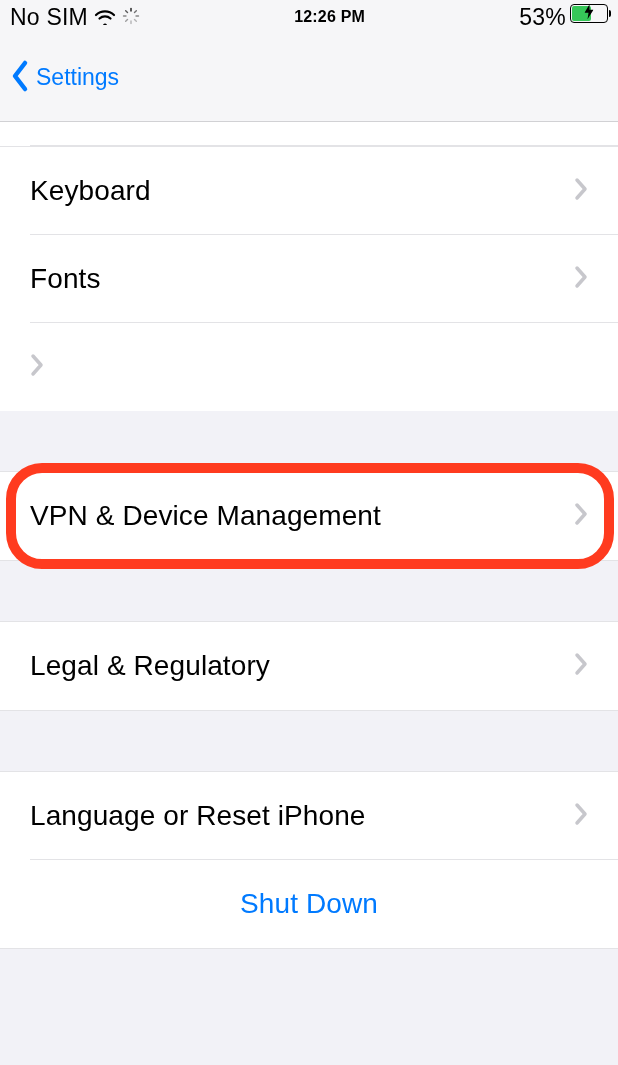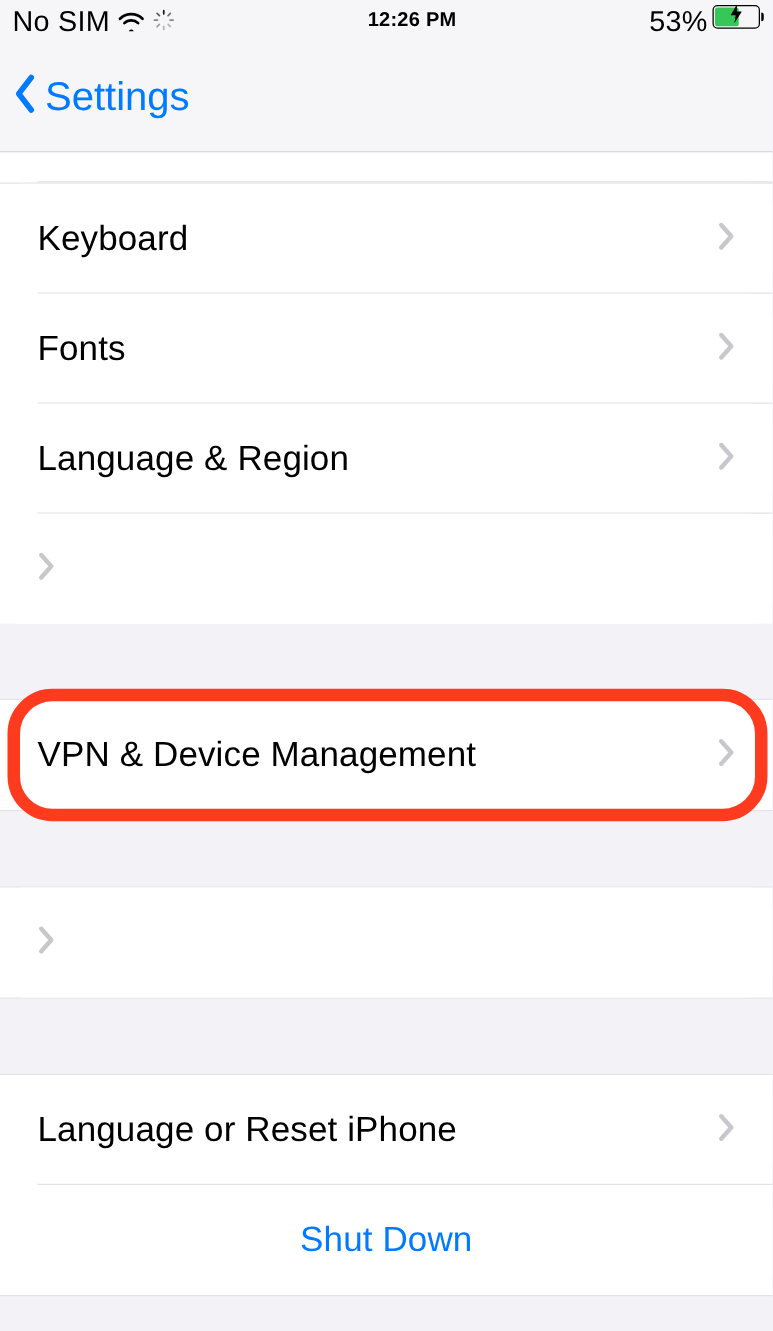--- a/index.html
+++ b/index.html
@@ -73,21 +73,21 @@
       display: flex;
       align-items: center;
       position: relative;
       background: #f6f6f8;
       border-bottom: 1px solid #d1d1d4;
     }
     .nav-back {
       display: flex;
       align-items: center;
       color: #007aff;
-      font-size: 32px;
+      font-size: 23px;
       padding-left: 10px;
       gap: 6px;
       cursor: pointer;
     }
     .nav-back-chevron {
       display: inline-block;
       line-height: 1;
     }
     .nav-title {
       position: absolute;
@@ -237,29 +237,20 @@
   <div class="row">
     <span class="row-label">Fonts</span>
     <span class="chevron">
       <svg width="14" height="24" viewBox="0 0 14 24">
           <polyline points="3,3 11,12 3,21" fill="none" stroke="#c7c7cc" stroke-width="3.5" stroke-linecap="round" stroke-linejoin="round"></polyline>
         </svg>
     </span>
     <div class="sep"></div>
   </div>
   <div class="row">
-    <span class="row-label">Language &amp; Region</span>
-    <span class="chevron">
-      <svg width="14" height="24" viewBox="0 0 14 24">
-          <polyline points="3,3 11,12 3,21" fill="none" stroke="#c7c7cc" stroke-width="3.5" stroke-linecap="round" stroke-linejoin="round"></polyline>
-        </svg>
-    </span>
-    <div class="sep"></div>
-  </div>
-  <div class="row">
     <span class="chevron">
       <svg width="14" height="24" viewBox="0 0 14 24">
           <polyline points="3,3 11,12 3,21" fill="none" stroke="#c7c7cc" stroke-width="3.5" stroke-linecap="round" stroke-linejoin="round"></polyline>
         </svg>
     </span>
 
   </div>
 </div>
 
 <div class="group-gap"></div>
@@ -276,20 +267,21 @@
 
     </div>
   </div>
   <div class="highlight-ring"></div>
 </div>
 
 <div class="group-gap"></div>
 
 <div class="group bordered">
   <div class="row">
+    <span class="row-label">Legal &amp; Regulatory</span>
     <span class="chevron">
       <svg width="14" height="24" viewBox="0 0 14 24">
           <polyline points="3,3 11,12 3,21" fill="none" stroke="#c7c7cc" stroke-width="3.5" stroke-linecap="round" stroke-linejoin="round"></polyline>
         </svg>
     </span>
 
   </div>
 </div>
 
 <div class="group-gap"></div>

